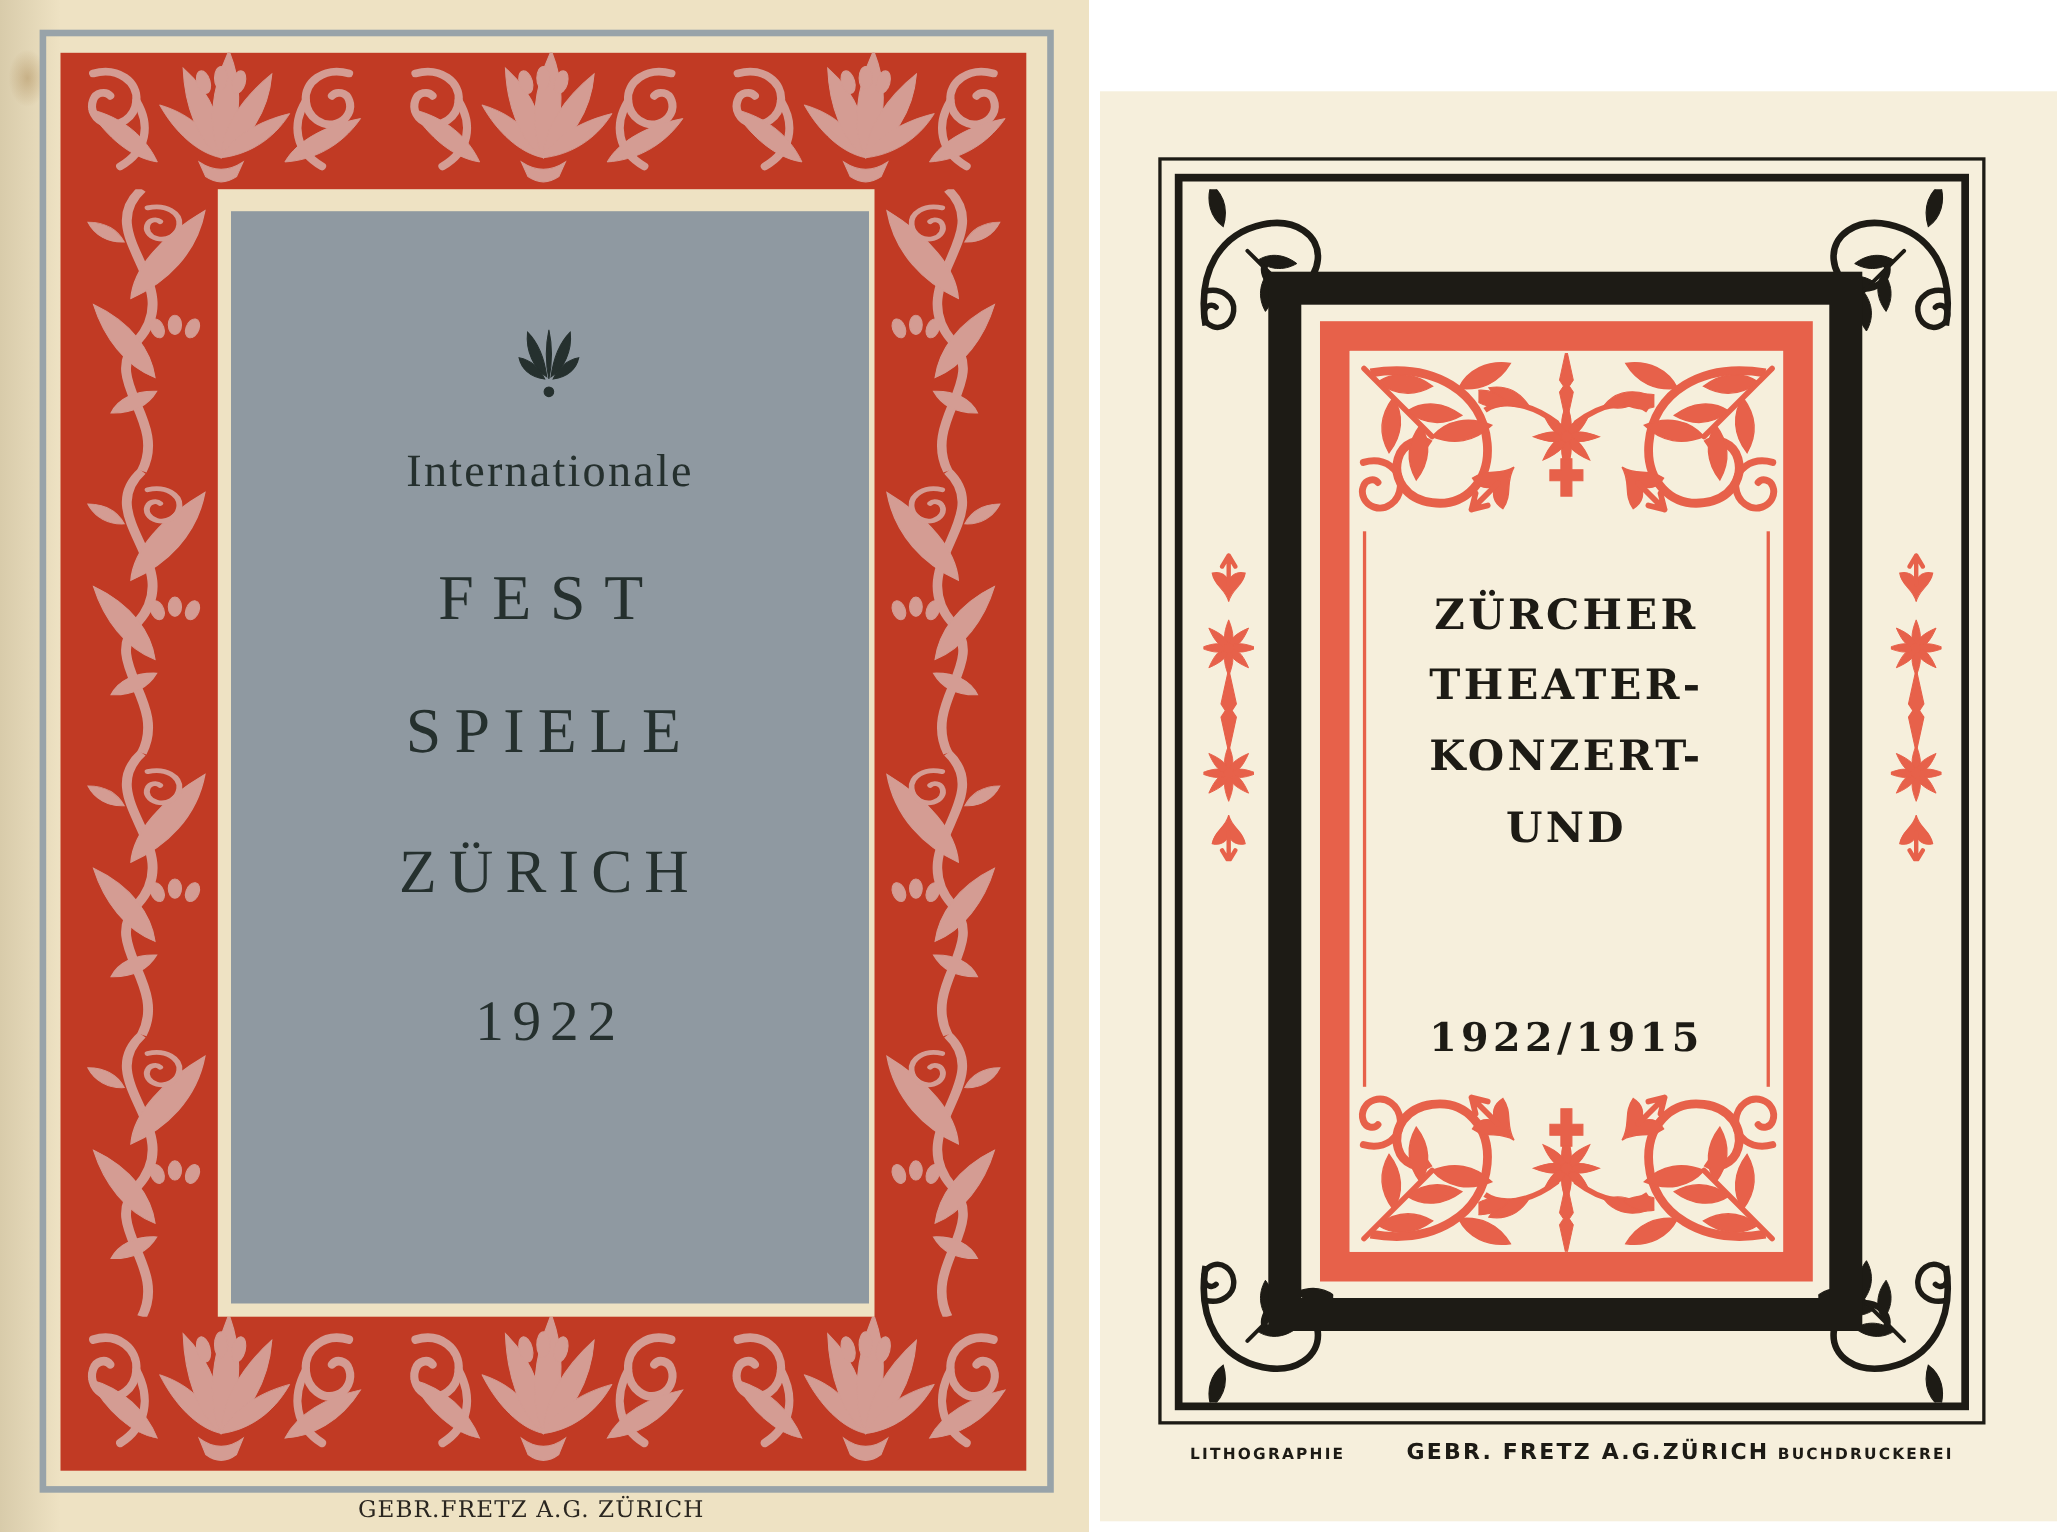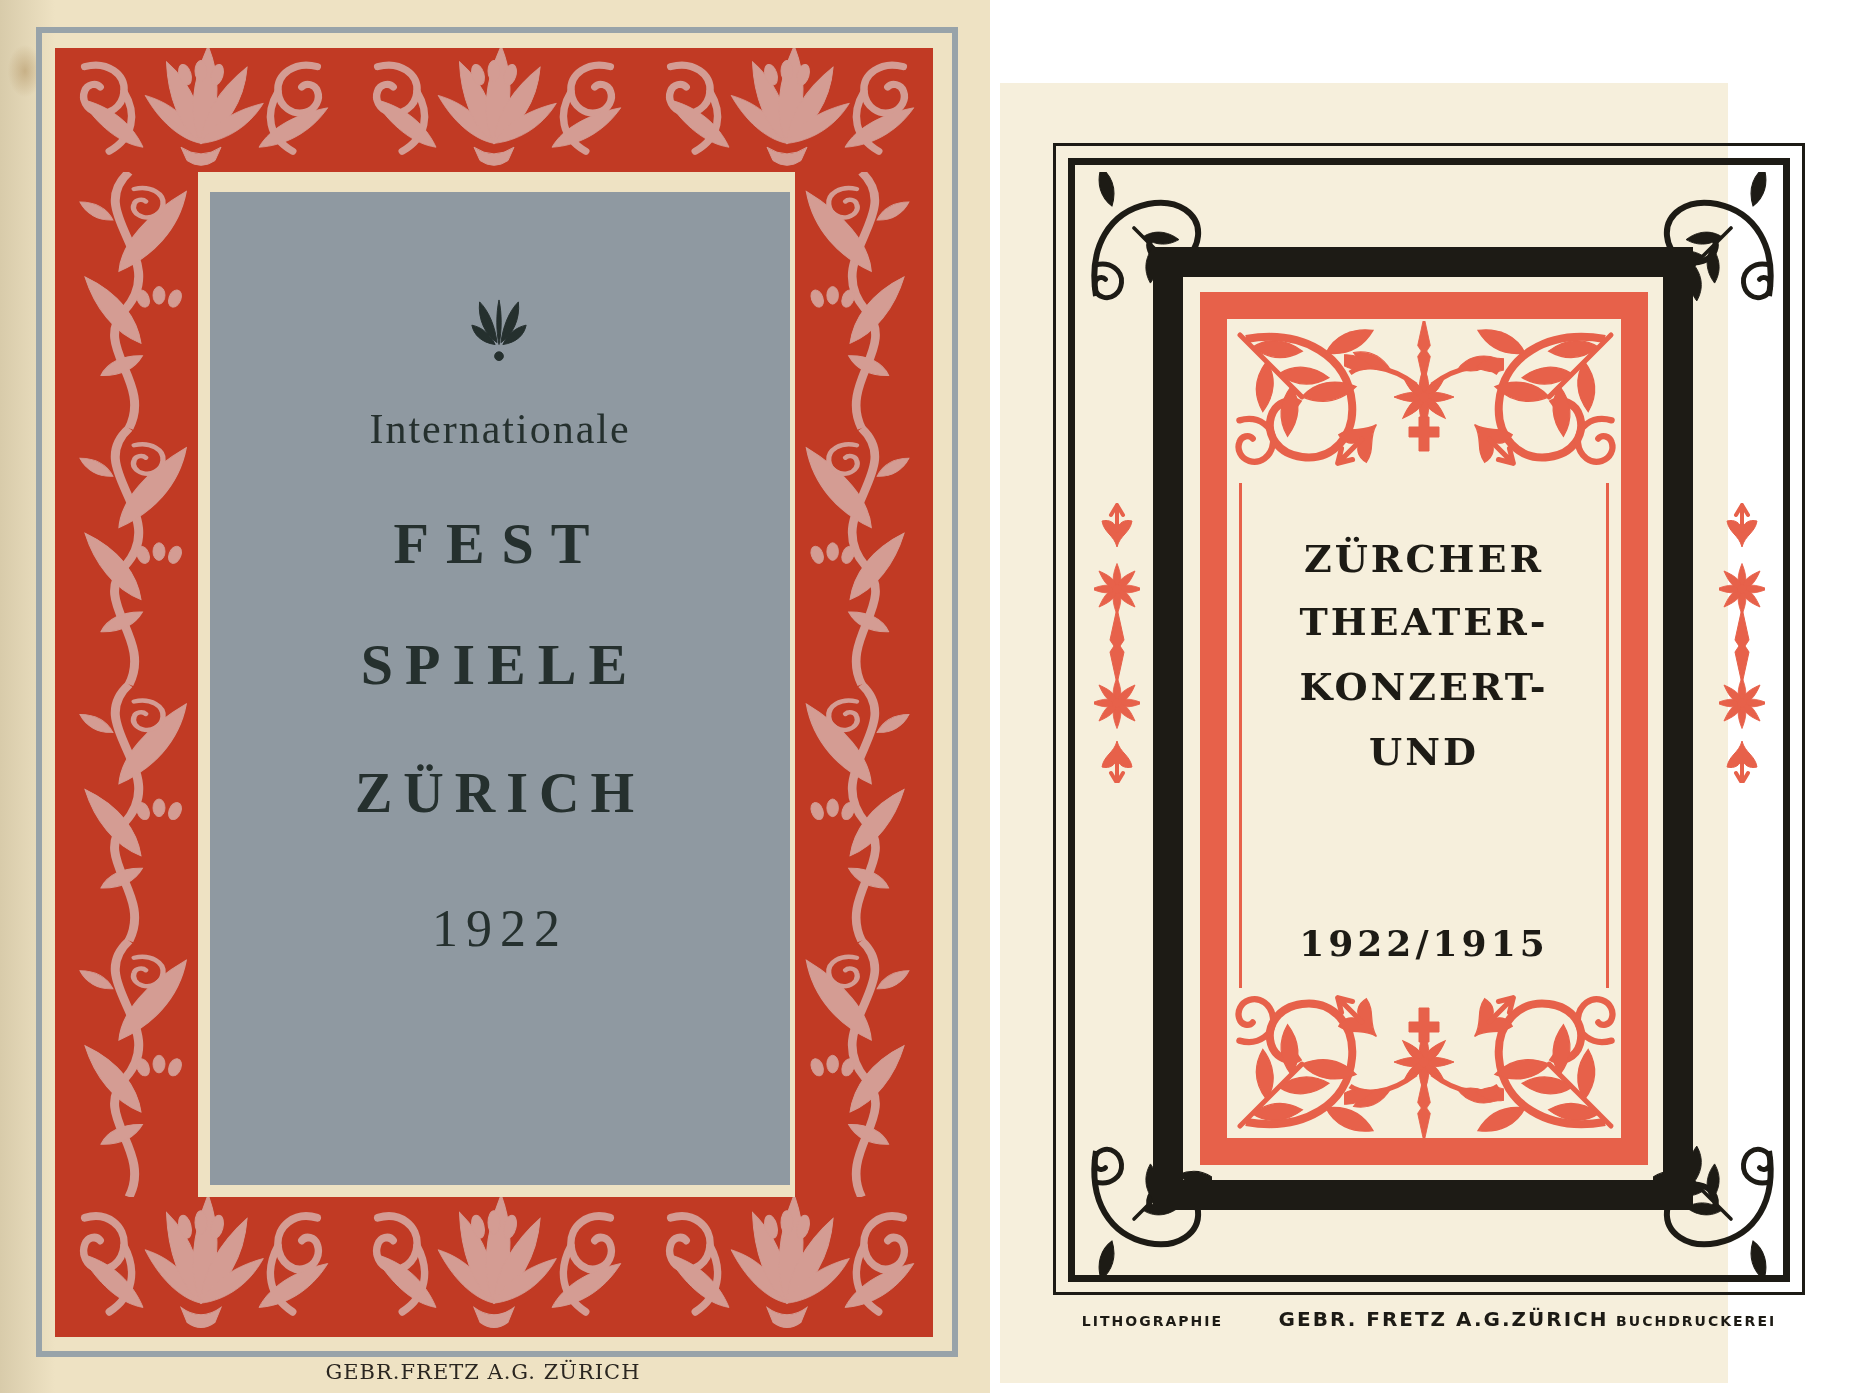--- a/index.html
+++ b/index.html
@@ -22,29 +22,29 @@
   .l-inner{position:absolute;left:198px;top:172px;width:597px;height:1025px;background:var(--left-paper,#eee2c3);}
   .l-panel{position:absolute;left:210px;top:192px;width:580px;height:993px;background:var(--left-panel,#8f99a1);}
   .l-orn{position:absolute;display:block;fill:var(--left-pink,#d49c93);stroke:var(--left-pink,#d49c93);}
   .l-orn-top{left:55px;top:48px;}
   .l-orn-bottom{left:55px;top:1197px;}
   .l-orn-left{left:55px;top:172px;}
   .l-orn-right{left:795px;top:172px;transform:scaleX(-1);}
   .fleuron-svg{position:absolute;left:469px;top:298px;display:block;fill:var(--left-text,#25302e);stroke:var(--left-text,#25302e);}
   .l-text{position:absolute;left:210px;width:580px;text-align:center;color:var(--left-text,#25302e);line-height:1;white-space:nowrap;}
   .l-subtitle{top:408px;font-size:42px;letter-spacing:2px;}
-  .l-big{font-size:58px;font-weight:bold;}
+  .l-big{font-size:58px;}
   .l-t1{top:515px;letter-spacing:17px;}
   .l-t2{top:636px;letter-spacing:12px;}
   .l-t3{top:765px;font-size:56px;letter-spacing:11px;}
   .l-year{top:903px;font-size:52px;letter-spacing:8px;}
   .l-imprint{position:absolute;left:183px;top:1360px;width:600px;text-align:center;
     font-family:"DejaVu Serif",serif;font-weight:normal;font-size:21px;letter-spacing:1px;color:#2a2620;}
   
-  .poster-right{left:1000px;top:83px;width:728px;height:1300px;background:var(--right-paper,#f6efdc);}
+  .poster-right{left:1000px;top:83px;width:870px;height:1300px;background:var(--right-paper,#f6efdc);}
   .r-thin{position:absolute;left:53px;top:60px;width:752px;height:1152px;border:3px solid var(--right-black,#1d1b15);box-sizing:border-box;}
   .r-med{position:absolute;left:68px;top:75px;width:722px;height:1124px;border:7px solid var(--right-black,#1d1b15);box-sizing:border-box;}
   .r-thick{position:absolute;left:153px;top:164px;width:540px;height:963px;border:30px solid var(--right-black,#1d1b15);box-sizing:border-box;}
   .r-redframe{position:absolute;left:200px;top:209px;width:448px;height:873px;border:27px solid var(--right-red,#e7614a);box-sizing:border-box;}
   .r-panel{position:absolute;left:227px;top:236px;width:394px;height:819px;background:var(--right-paper,#f6efdc);}
   .r-blk-orn{position:absolute;display:block;fill:var(--right-black,#1d1b15);stroke:var(--right-black,#1d1b15);}
   .r-red-orn{position:absolute;display:block;fill:var(--right-red,#e7614a);stroke:var(--right-red,#e7614a);}
   .oc-tl{left:82px;top:89px;}
   .oc-tr{left:653px;top:89px;transform:scaleX(-1);}
   .oc-bl{left:82px;top:1062px;transform:scaleY(-1);}

